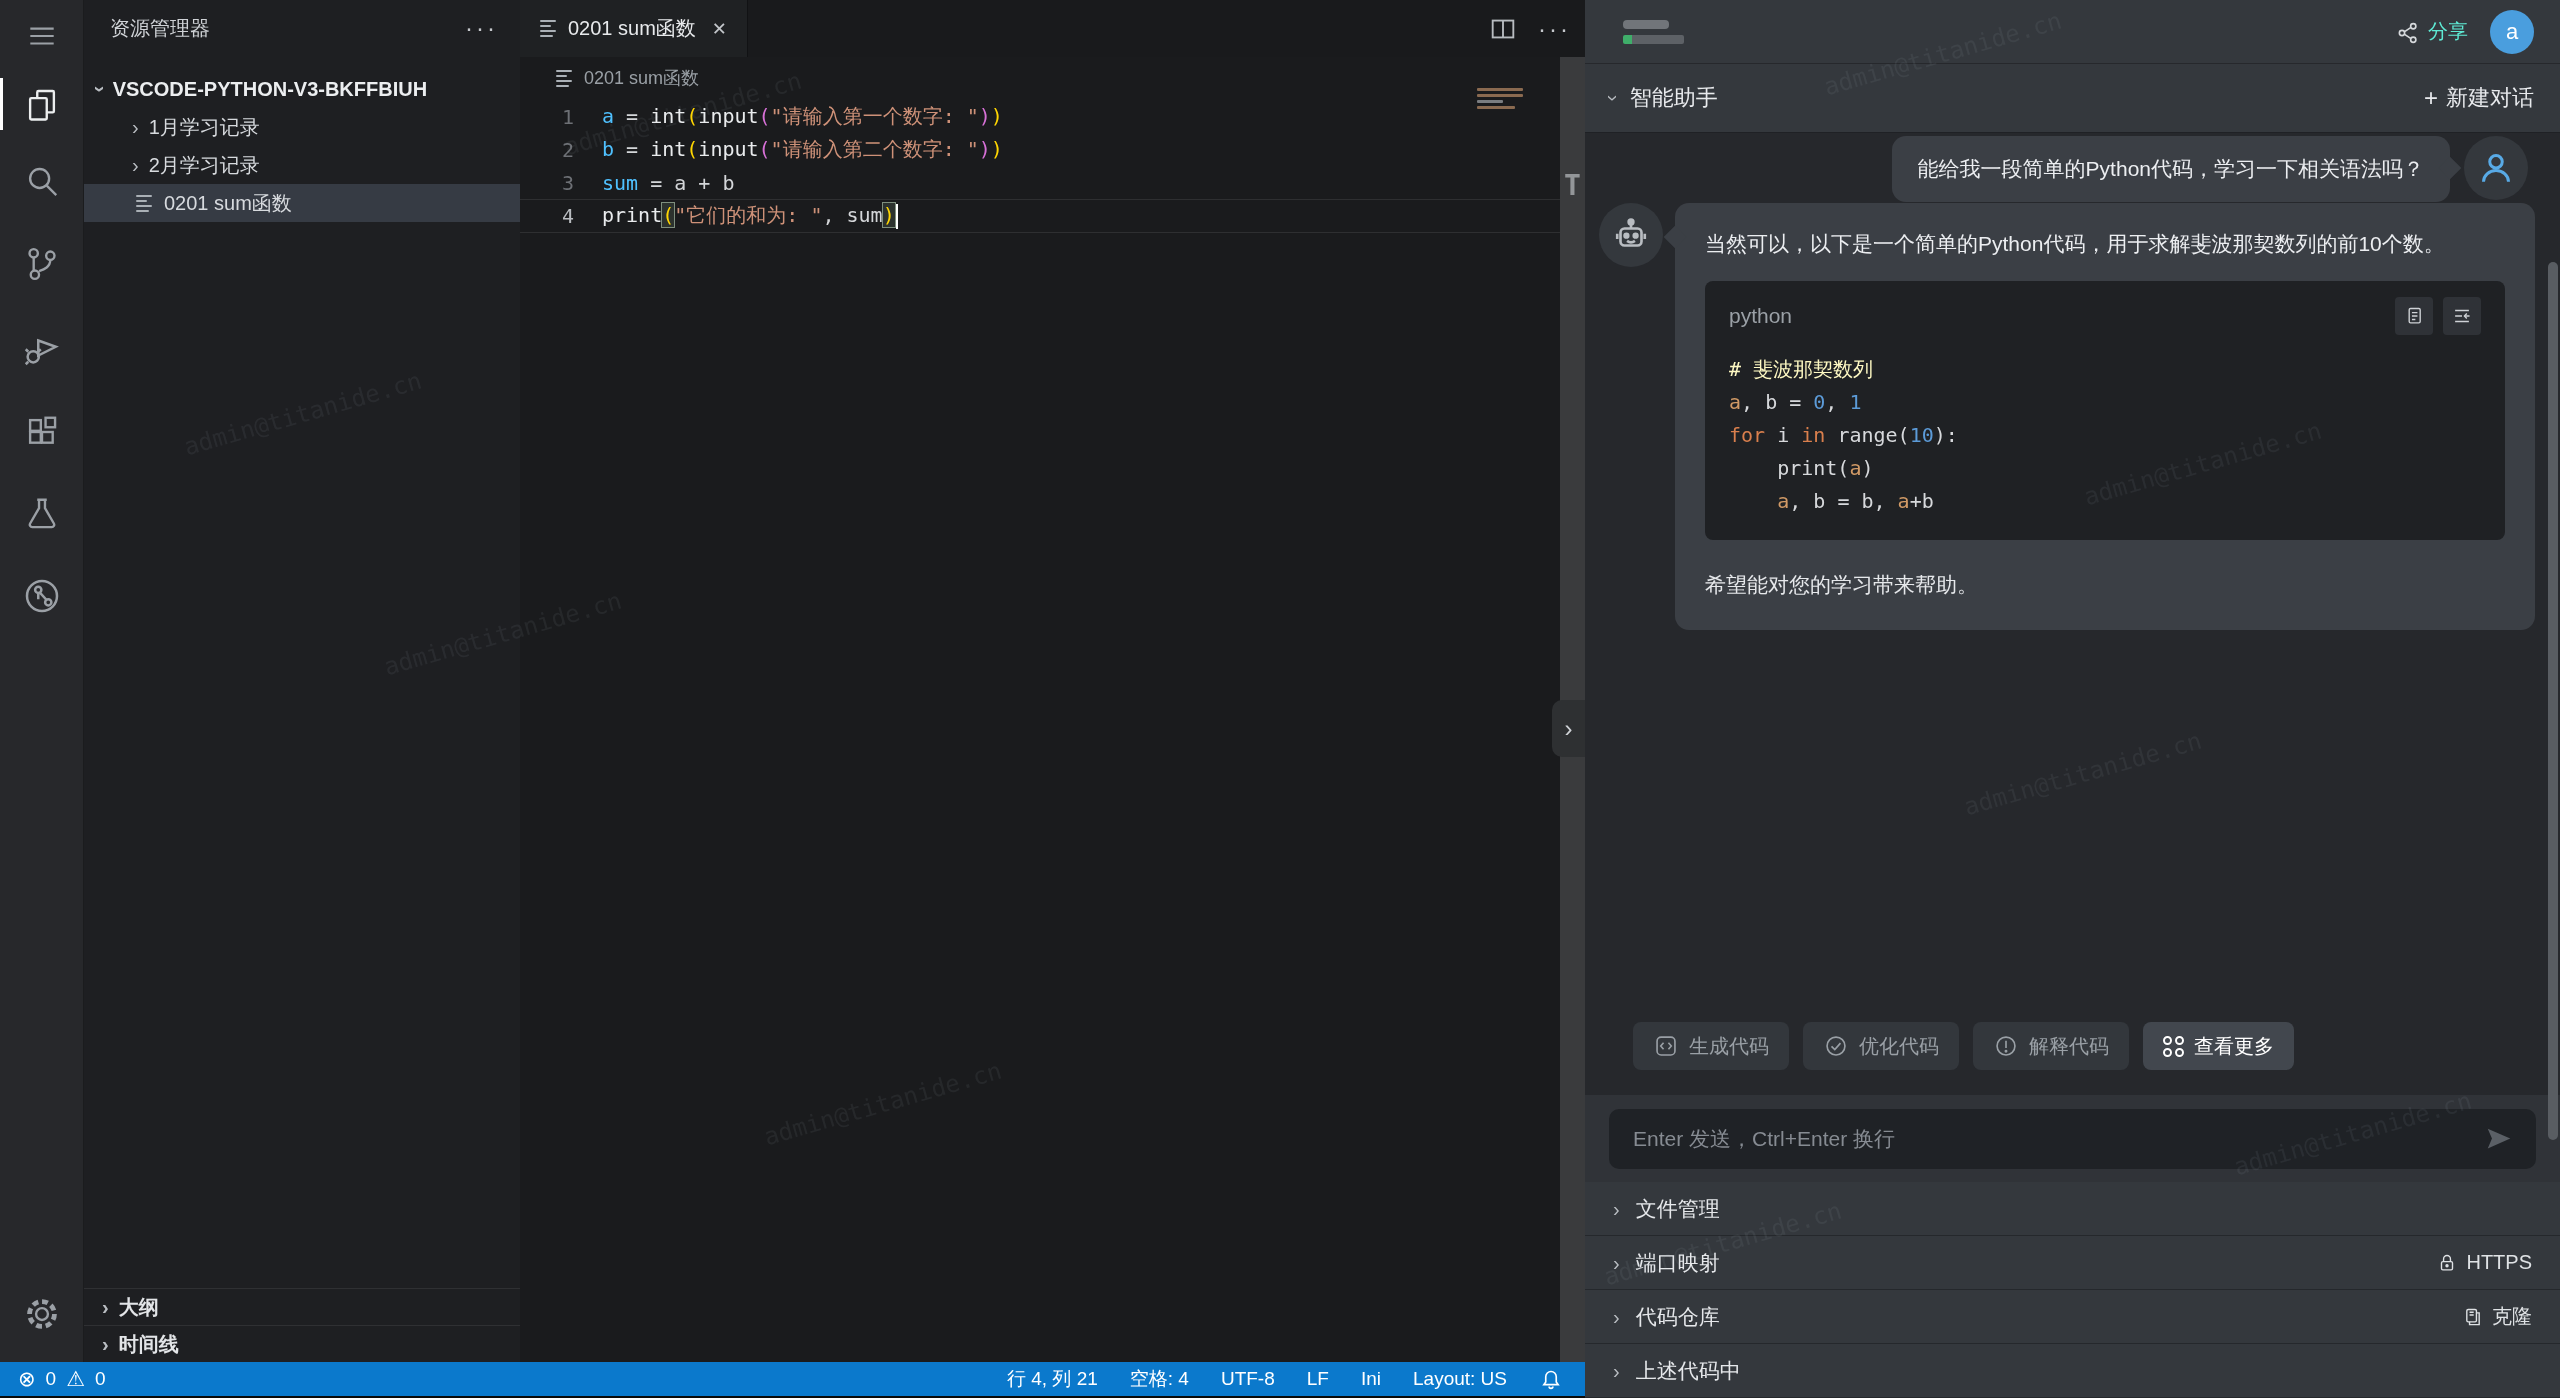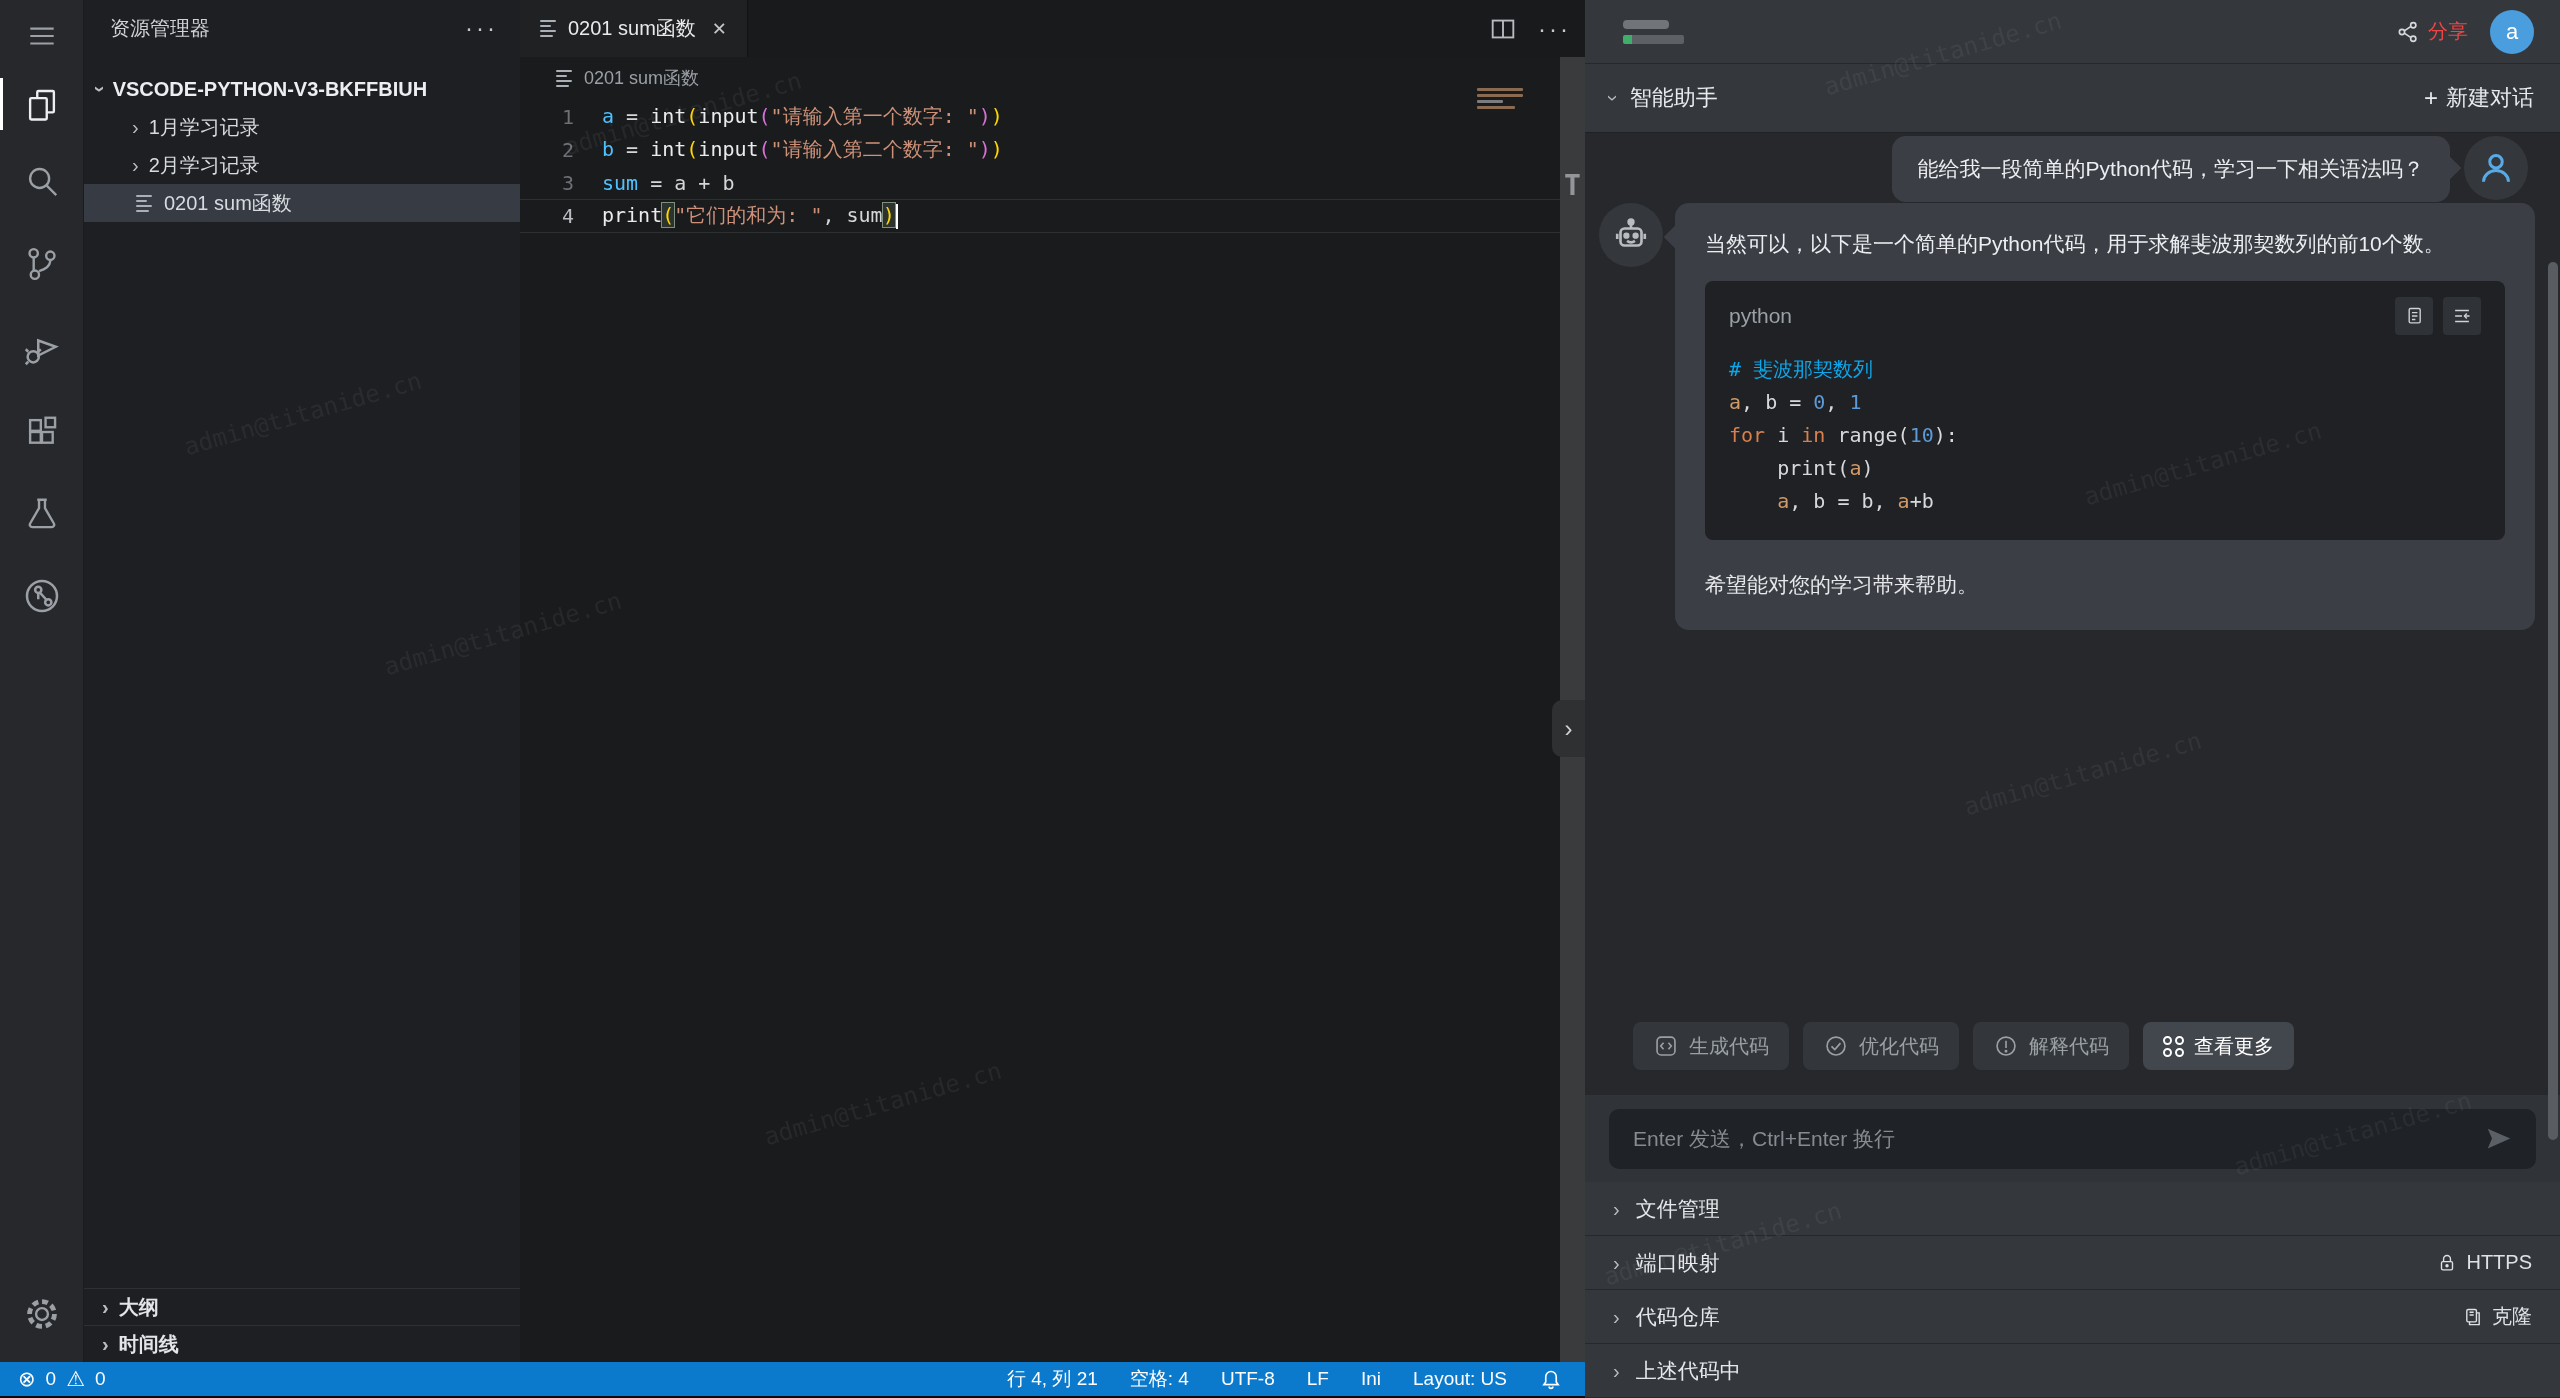--- a/index.html
+++ b/index.html
@@ -72,21 +72,21 @@
 
   
   .rightpanel{left:1585px;top:0;width:975px;height:1398px;background:#26282c;}
   .rp-topbar{position:absolute;left:0;top:0;right:0;height:63px;background:#34383d;display:flex;align-items:center;}
   .skeleton{margin-left:38px;display:flex;flex-direction:column;gap:6px;}
   .skel1{width:46px;height:9px;background:#71757a;border-radius:4px;}
   .skel2{display:flex;gap:0;}
   .skel2 .g{width:9px;height:9px;background:#3fae6a;border-radius:2px 0 0 2px;}
   .skel2 .b{width:52px;height:9px;background:#5d6166;border-radius:0 2px 2px 0;}
   .rp-top-right{position:absolute;right:26px;top:0;height:63px;display:flex;align-items:center;gap:22px;}
-  .share-btn{display:flex;align-items:center;gap:8px;font-size:20px;color:#ef4444;cursor:pointer;}
+  .share-btn{display:flex;align-items:flex-end;gap:8px;font-size:20px;color:#5eead4;cursor:pointer;}
   .avatar{width:44px;height:44px;border-radius:50%;background:#4a9ede;color:#fff;font-size:22px;display:flex;align-items:center;justify-content:center;cursor:pointer;}
   .rp-header{position:absolute;left:0;top:63px;right:0;height:70px;background:#34383d;border-top:1px solid #26282c;border-bottom:1px solid #1f2125;display:flex;align-items:center;justify-content:space-between;padding:0 26px;}
   .rp-header-left{display:flex;align-items:center;gap:12px;font-size:22px;color:#e8eaed;}
   .newchat{display:flex;align-items:center;gap:8px;font-size:22px;color:#e8eaed;cursor:pointer;}
   .plus{font-size:24px;}
 
   .chat{position:absolute;left:0;top:126px;right:0;height:882px;}
   .user-row{position:absolute;right:32px;top:10px;display:flex;align-items:flex-start;gap:14px;}
   .bubble{background:#3b3f45;border-radius:14px;padding:16px 26px;font-size:21px;line-height:34px;color:#eceef1;position:relative;}
   .user-bubble .tail{position:absolute;right:-8px;top:24px;width:16px;height:16px;background:#3b3f45;transform:rotate(45deg);}
@@ -94,21 +94,21 @@
   .ai-row{position:absolute;left:14px;top:77px;display:flex;align-items:flex-start;gap:12px;}
   .ai-bubble{width:860px;padding:24px 30px 28px 30px;}
   .ai-bubble .tail{position:absolute;left:-8px;top:26px;width:16px;height:16px;background:#3b3f45;transform:rotate(45deg);}
   .codeblock{margin-top:20px;background:#1f2124;border-radius:8px;padding:16px 24px 22px 24px;}
   .cb-header{display:flex;align-items:center;justify-content:space-between;margin-bottom:18px;}
   .cb-lang{font-size:21px;color:#9aa0a6;}
   .cb-btns{display:flex;gap:10px;}
   .cb-btn{width:38px;height:38px;background:#2f3237;border-radius:4px;display:flex;align-items:center;justify-content:center;cursor:pointer;}
   .cb-btn svg{stroke:#cfd2d6;fill:none;stroke-width:2;}
   .cb-code{font-family:"DejaVu Sans Mono","Liberation Mono",monospace;font-size:20px;line-height:33px;white-space:pre;}
-  .ck-com{color:#0ea5e9;}
+  .ck-com{color:#fef9c3;}
   .ck-or{color:#d19a66;}
   .ck-num{color:#5c9bd8;}
   .ck-pl{color:#d7d9dc;}
   .ck-kw{color:#d97f4d;}
   .explain{margin-top:26px;font-size:21px;line-height:34px;color:#e6e8eb;}
   .explain-items{padding-left:54px;}
   .closing{margin-top:28px;font-size:21px;color:#e6e8eb;}
 
   .actions{position:absolute;left:48px;top:1022px;display:flex;gap:14px;}
   .action-btn{height:48px;display:flex;align-items:center;gap:10px;padding:0 20px;background:#33373c;border-radius:8px;color:#9aa0a6;font-size:20px;cursor:pointer;}

